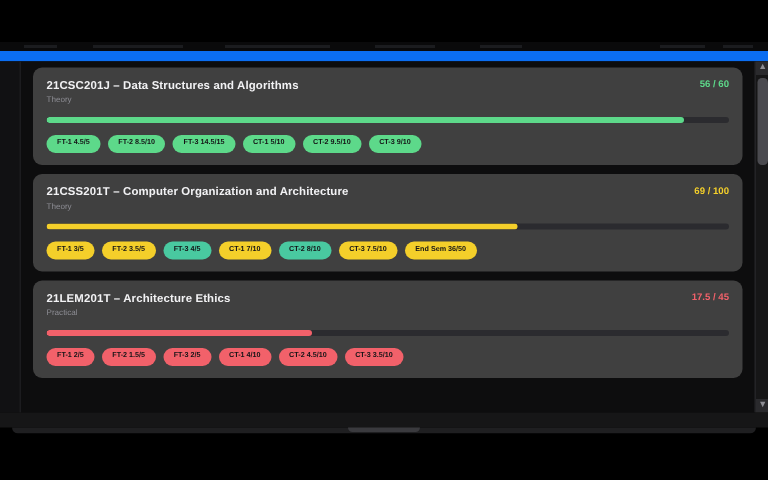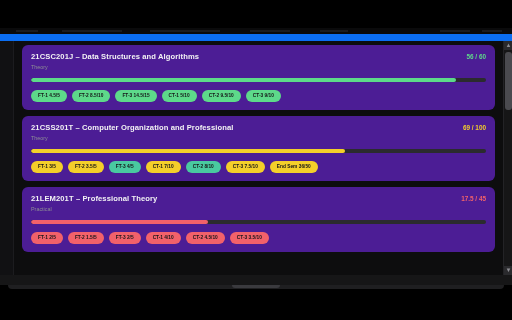--- a/index.html
+++ b/index.html
@@ -70,21 +70,21 @@
   }
   .scroll-arrow.up { top: 0; }
   .scroll-arrow.down { bottom: 0; }
   .scroll-thumb {
     position: absolute; left: 1px; top: 11px;
     width: 7px; height: 58px;
     background: #4a4a4f; border-radius: 3px;
   }
   
   .card {
-    background: #4c1d95;
+    background: #404040;
     border-radius: 6px;
     padding: 7px 9px 8px 9px;
     margin-bottom: 6px;
     position: relative;
   }
   .card-head {
     display: flex; align-items: flex-start; justify-content: space-between;
   }
   .card-title {
     font-size: 7.6px;
@@ -196,21 +196,21 @@
           <span class="chip" style="background: rgb(93, 217, 138);">FT-3 14.5/15</span>
           <span class="chip" style="background: rgb(93, 217, 138);">CT-1 5/10</span>
           <span class="chip" style="background: rgb(93, 217, 138);">CT-2 9.5/10</span>
           <span class="chip" style="background: rgb(93, 217, 138);">CT-3 9/10</span>
         </div>
       </div>
 
       <div class="card">
         <div class="card-head">
           <div>
-            <div class="card-title">21CSS201T – Computer Organization and Professional</div>
+            <div class="card-title">21CSS201T – Computer Organization and Architecture</div>
             <div class="card-sub">Theory</div>
           </div>
           <div class="card-score" style="color: rgb(244, 207, 42);">69 / 100</div>
         </div>
         <div class="track">
           <div class="fill" style="width: 69%; background: rgb(244, 207, 42);"></div>
         </div>
         <div class="chips">
           <span class="chip" style="background: rgb(244, 207, 42);">FT-1 3/5</span>
           <span class="chip" style="background: rgb(244, 207, 42);">FT-2 3.5/5</span>
@@ -218,21 +218,21 @@
           <span class="chip" style="background: rgb(244, 207, 42);">CT-1 7/10</span>
           <span class="chip" style="background: rgb(73, 201, 160);">CT-2 8/10</span>
           <span class="chip" style="background: rgb(244, 207, 42);">CT-3 7.5/10</span>
           <span class="chip" style="background: rgb(244, 207, 42);">End Sem 36/50</span>
         </div>
       </div>
 
       <div class="card">
         <div class="card-head">
           <div>
-            <div class="card-title">21LEM201T – Professional Theory</div>
+            <div class="card-title">21LEM201T – Architecture Ethics</div>
             <div class="card-sub">Practical</div>
           </div>
           <div class="card-score" style="color: rgb(242, 97, 106);">17.5 / 45</div>
         </div>
         <div class="track">
           <div class="fill" style="width: 38.9%; background: rgb(242, 97, 106);"></div>
         </div>
         <div class="chips">
           <span class="chip" style="background: rgb(242, 97, 106);">FT-1 2/5</span>
           <span class="chip" style="background: rgb(242, 97, 106);">FT-2 1.5/5</span>

